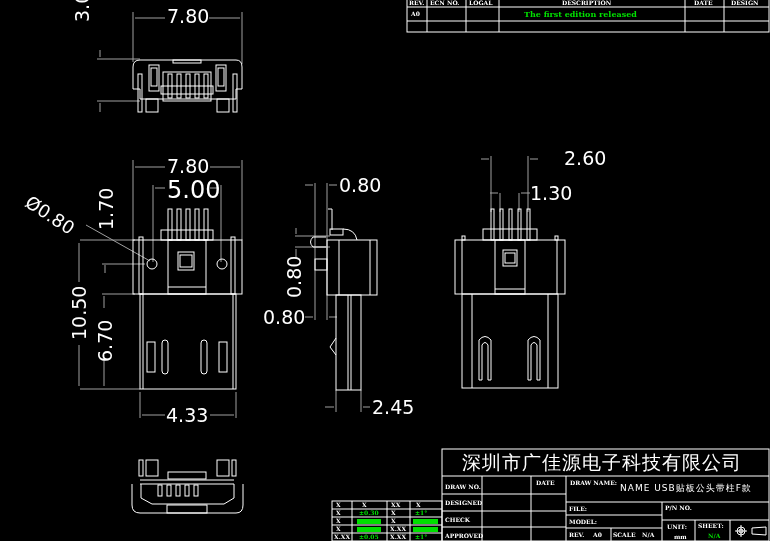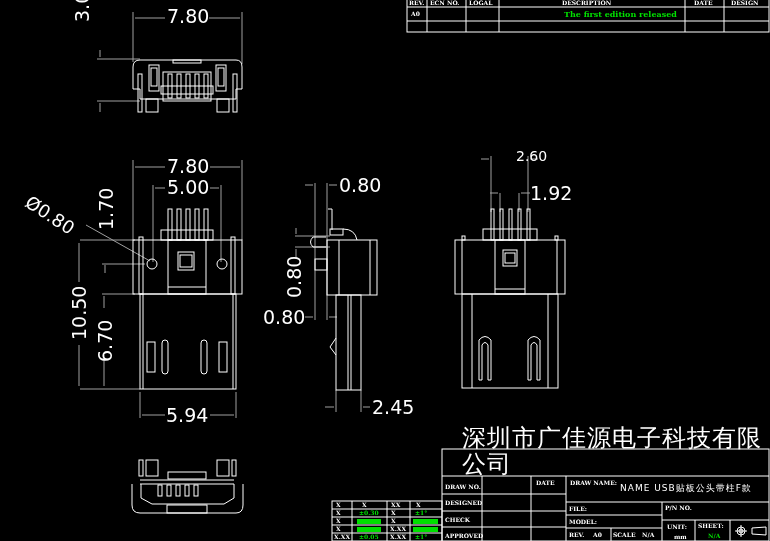--- a/index.html
+++ b/index.html
@@ -238,42 +238,42 @@
   </g>
 </svg>
 
 <div class="blk" style="left:409px;top:0px;">REV.</div>
 <div class="blk" style="left:430px;top:0px;">ECN NO.</div>
 <div class="blk" style="left:469px;top:0px;">LOGAL</div>
 <div class="blk" style="left:562px;top:0px;">DESCRIPTION</div>
 <div class="blk" style="left:694px;top:0px;">DATE</div>
 <div class="blk" style="left:731px;top:0px;">DESIGN</div>
 <div class="blk" style="left:411px;top:11px;">A0</div>
-<div class="blk g" style="left:524px;top:10px;font-size:8px;margin-left:40px;">The first edition released</div>
+<div class="blk g" style="left:524px;top:10px;font-size:8px;">The first edition released</div>
 
 <div style="position:absolute;left:167px;top:7px;font-size:19px;line-height:1;">7.80</div>
 <div style="position:absolute;left:73px;top:22px;font-size:19px;line-height:1;transform:rotate(-90deg);transform-origin:left top;">3.00</div>
 
 <div style="position:absolute;left:167px;top:157px;font-size:19px;line-height:1;">7.80</div>
-<div style="position:absolute;left:167px;top:178px;font-size:19px;line-height:1;">5.00</div>
+<div style="position:absolute;left:167px;top:178px;font-size:24px;line-height:1;">5.00</div>
 <div style="position:absolute;left:32px;top:193px;font-size:18px;line-height:1;transform:rotate(33deg);transform-origin:left top;">Ø0.80</div>
 <div style="position:absolute;left:97px;top:230px;font-size:19px;line-height:1;transform:rotate(-90deg);transform-origin:left top;">1.70</div>
 <div style="position:absolute;left:70px;top:340px;font-size:19px;line-height:1;transform:rotate(-90deg);transform-origin:left top;">10.50</div>
 <div style="position:absolute;left:96px;top:362px;font-size:19px;line-height:1;transform:rotate(-90deg);transform-origin:left top;">6.70</div>
-<div style="position:absolute;left:166px;top:406px;font-size:19px;line-height:1;">5.94</div>
+<div style="position:absolute;left:166px;top:406px;font-size:19px;line-height:1;">4.33</div>
 
 <div style="position:absolute;left:339px;top:176px;font-size:19px;line-height:1;">0.80</div>
 <div style="position:absolute;left:285px;top:298px;font-size:19px;line-height:1;transform:rotate(-90deg);transform-origin:left top;">0.80</div>
 <div style="position:absolute;left:263px;top:308px;font-size:19px;line-height:1;">0.80</div>
 <div style="position:absolute;left:372px;top:398px;font-size:19px;line-height:1;">2.45</div>
 
-<div style="position:absolute;left:516px;top:149px;font-size:14px;line-height:1;">2.60</div>
-<div style="position:absolute;left:530px;top:184px;font-size:19px;line-height:1;">1.92</div>
-
-<div style="position:absolute;left:462px;top:425px;font-size:24px;line-height:1.1;letter-spacing:1px;">深圳市广佳源电子科技有限公司</div>
+<div style="position:absolute;left:564px;top:149px;font-size:19px;line-height:1;">2.60</div>
+<div style="position:absolute;left:530px;top:184px;font-size:19px;line-height:1;">1.30</div>
+
+<div style="position:absolute;left:462px;top:452px;font-size:19px;line-height:1.1;letter-spacing:1px;">深圳市广佳源电子科技有限公司</div>
 <div class="blk" style="left:445px;top:484px;">DRAW NO.</div>
 <div class="blk" style="left:536px;top:480px;">DATE</div>
 <div class="blk" style="left:445px;top:500px;">DESIGNED</div>
 <div class="blk" style="left:445px;top:517px;">CHECK</div>
 <div class="blk" style="left:445px;top:533px;">APPROVED</div>
 <div class="blk" style="left:570px;top:480px;">DRAW NAME:</div>
 <div style="position:absolute;left:620px;top:484px;font-size:9px;line-height:1;letter-spacing:1px;">NAME USB贴板公头带柱F款</div>
 <div class="blk" style="left:569px;top:506px;">FILE:</div>
 <div class="blk" style="left:665px;top:505px;">P/N NO.</div>
 <div class="blk" style="left:569px;top:519px;">MODEL:</div>

